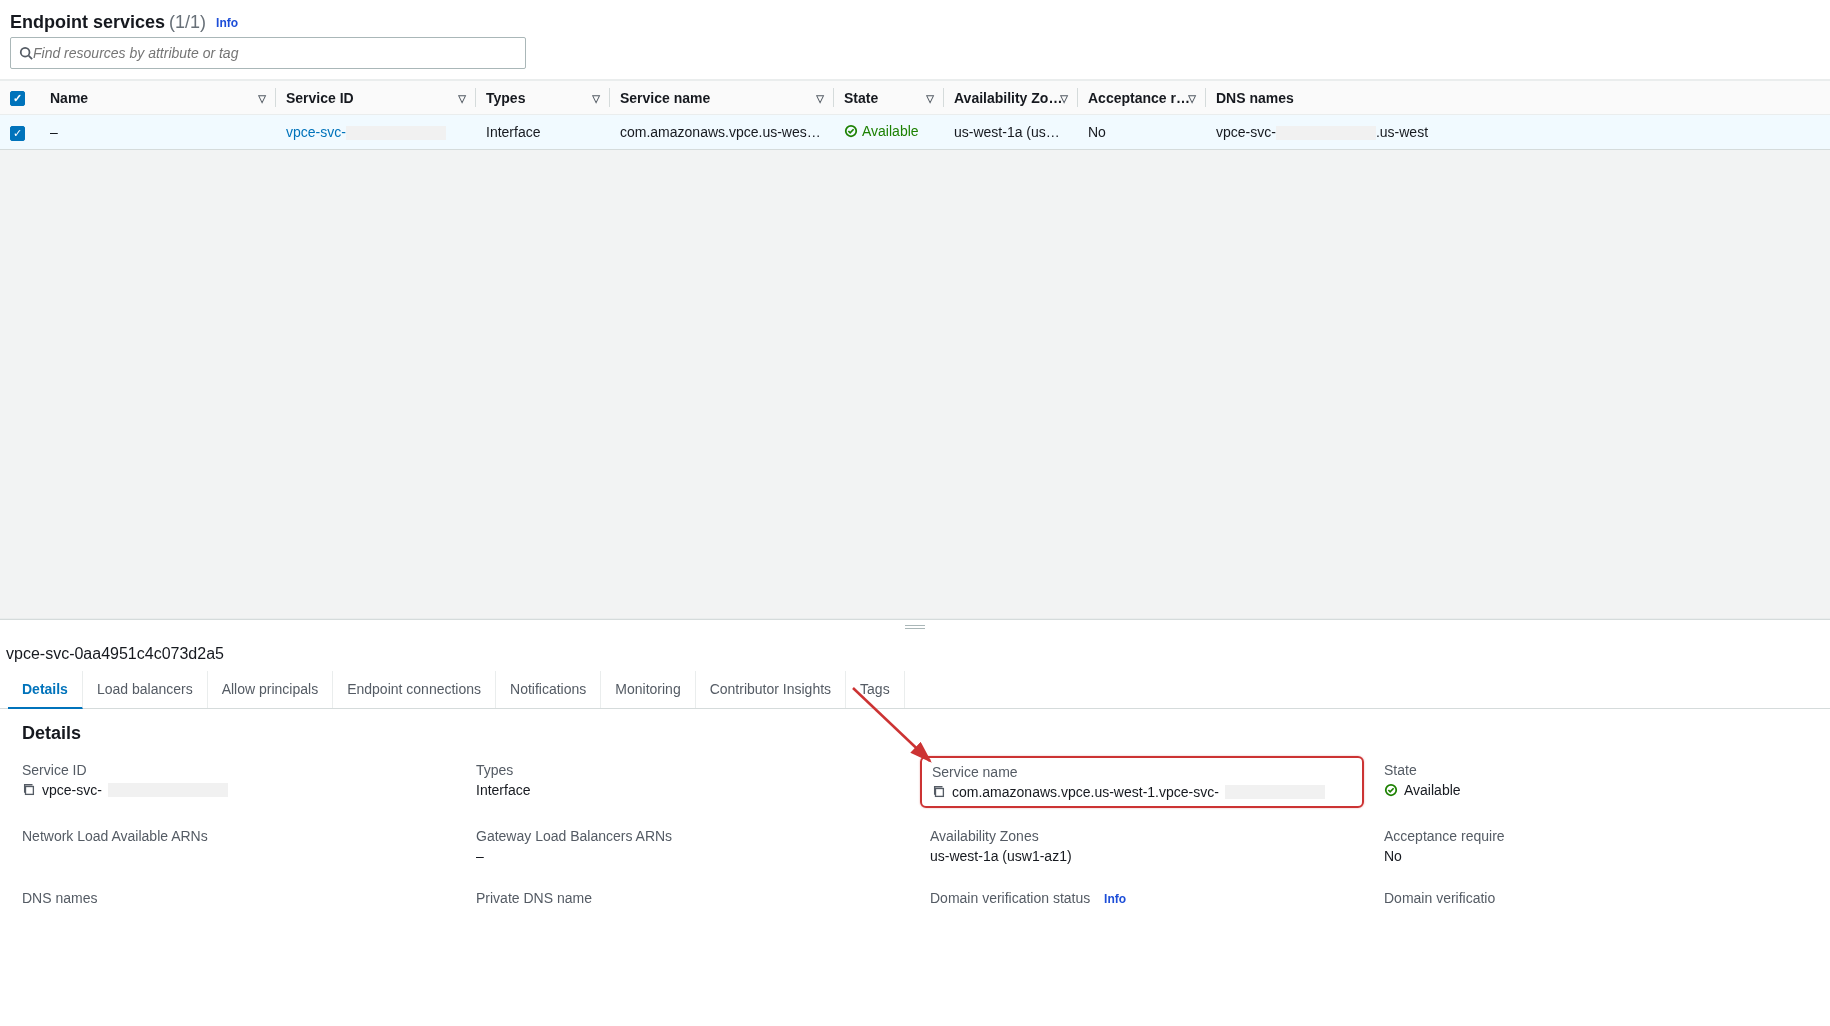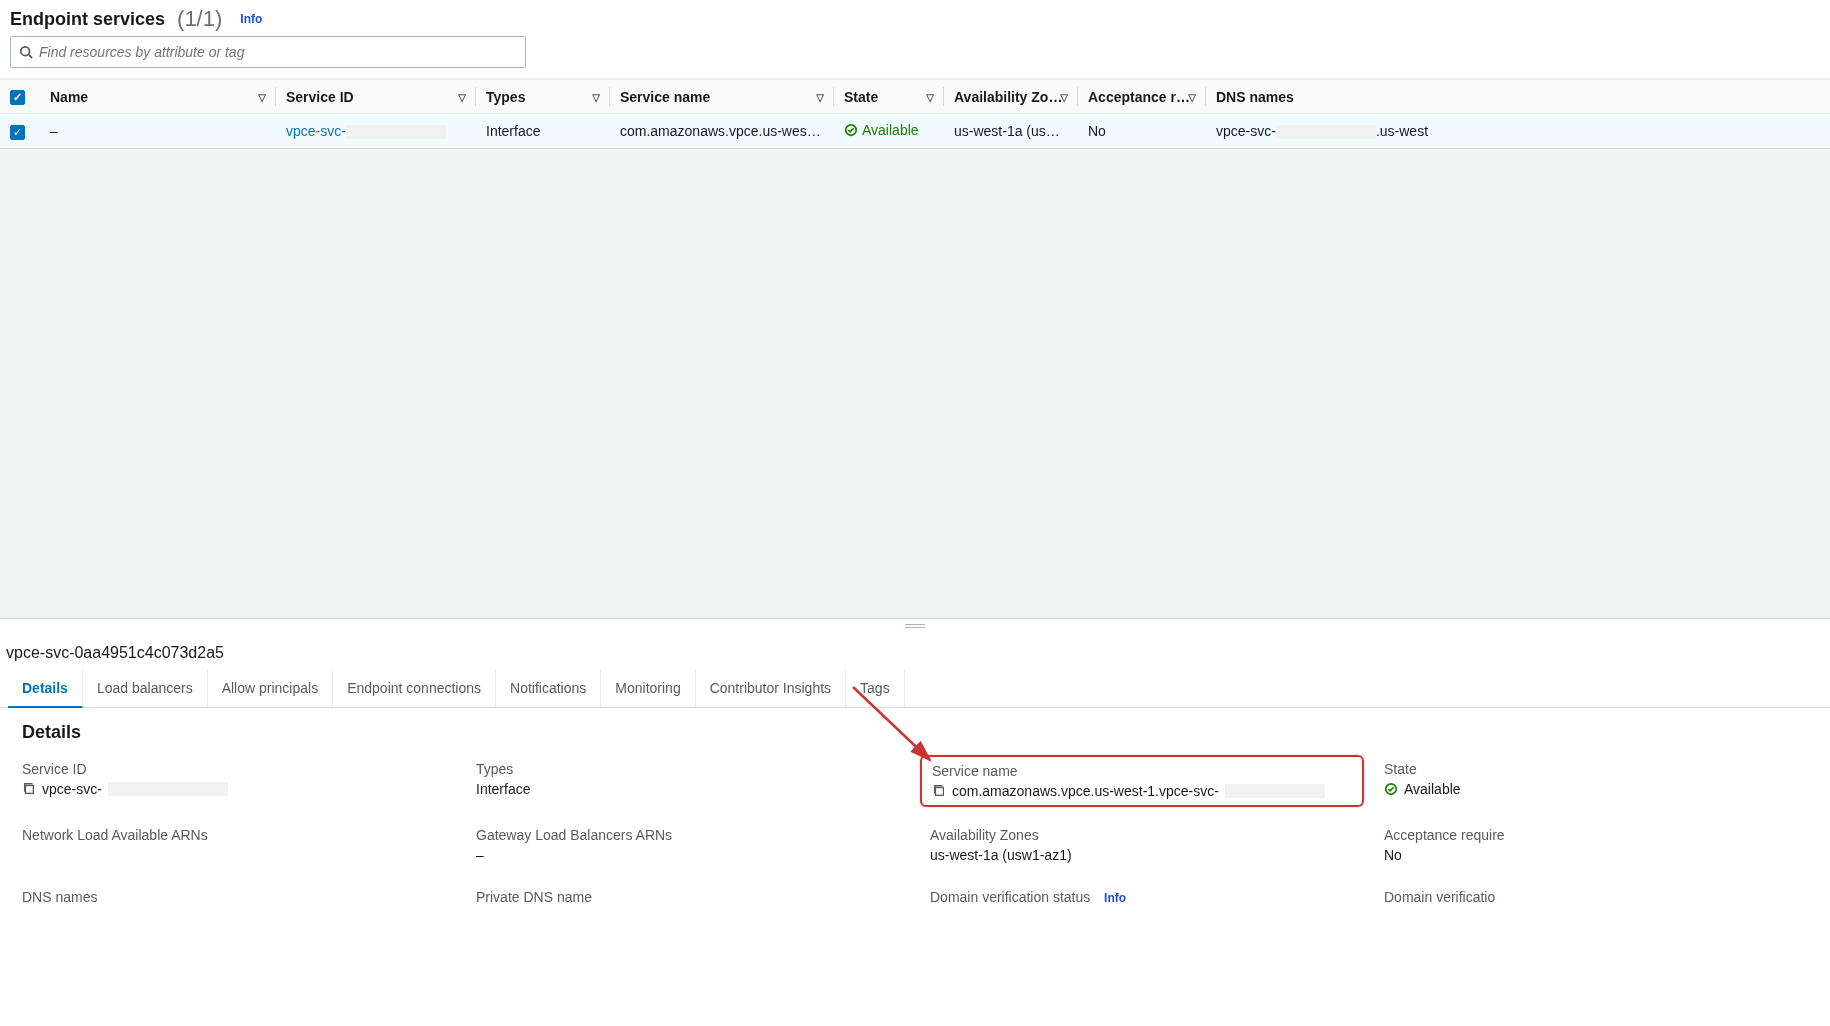--- a/index.html
+++ b/index.html
@@ -6,30 +6,30 @@
   body {
     font-family: "Amazon Ember", "Helvetica Neue", Arial, sans-serif;
     font-size: 14px;
     color: #16191f;
     background: #fff;
     overflow-x: hidden;
   }
   .page-title {
     display: flex;
     align-items: center;
-    padding: 6px 10px 4px;
-    gap: 12px;
+    padding: 12px 10px 4px;
+    gap: 4px;
   }
   .page-title .main { font-size: 18px; font-weight: 700; }
-  .page-title .count { font-size: 22px; color: #687078; font-weight: 400; }
+  .page-title .count { font-size: 18px; color: #687078; font-weight: 400; }
   .info-link { color: #1d4ed8; font-size: 12px; font-weight: 700; cursor: pointer; margin-left: 6px; }
 
   .search-wrap { padding: 0 10px 10px; }
   .search {
-    display: flex; align-items: center; gap: 6px;
+    display: flex; align-items: center; 
     width: 516px; height: 32px;
     border: 1px solid #aab7b8; border-radius: 2px;
     padding: 0 8px; background: #fff;
   }
   .search input {
     border: none; outline: none; flex: 1;
     font-style: italic; color: #687078; font-size: 14px;
   }
   .search-icon { width: 14px; height: 14px; flex: 0 0 auto; }
 

